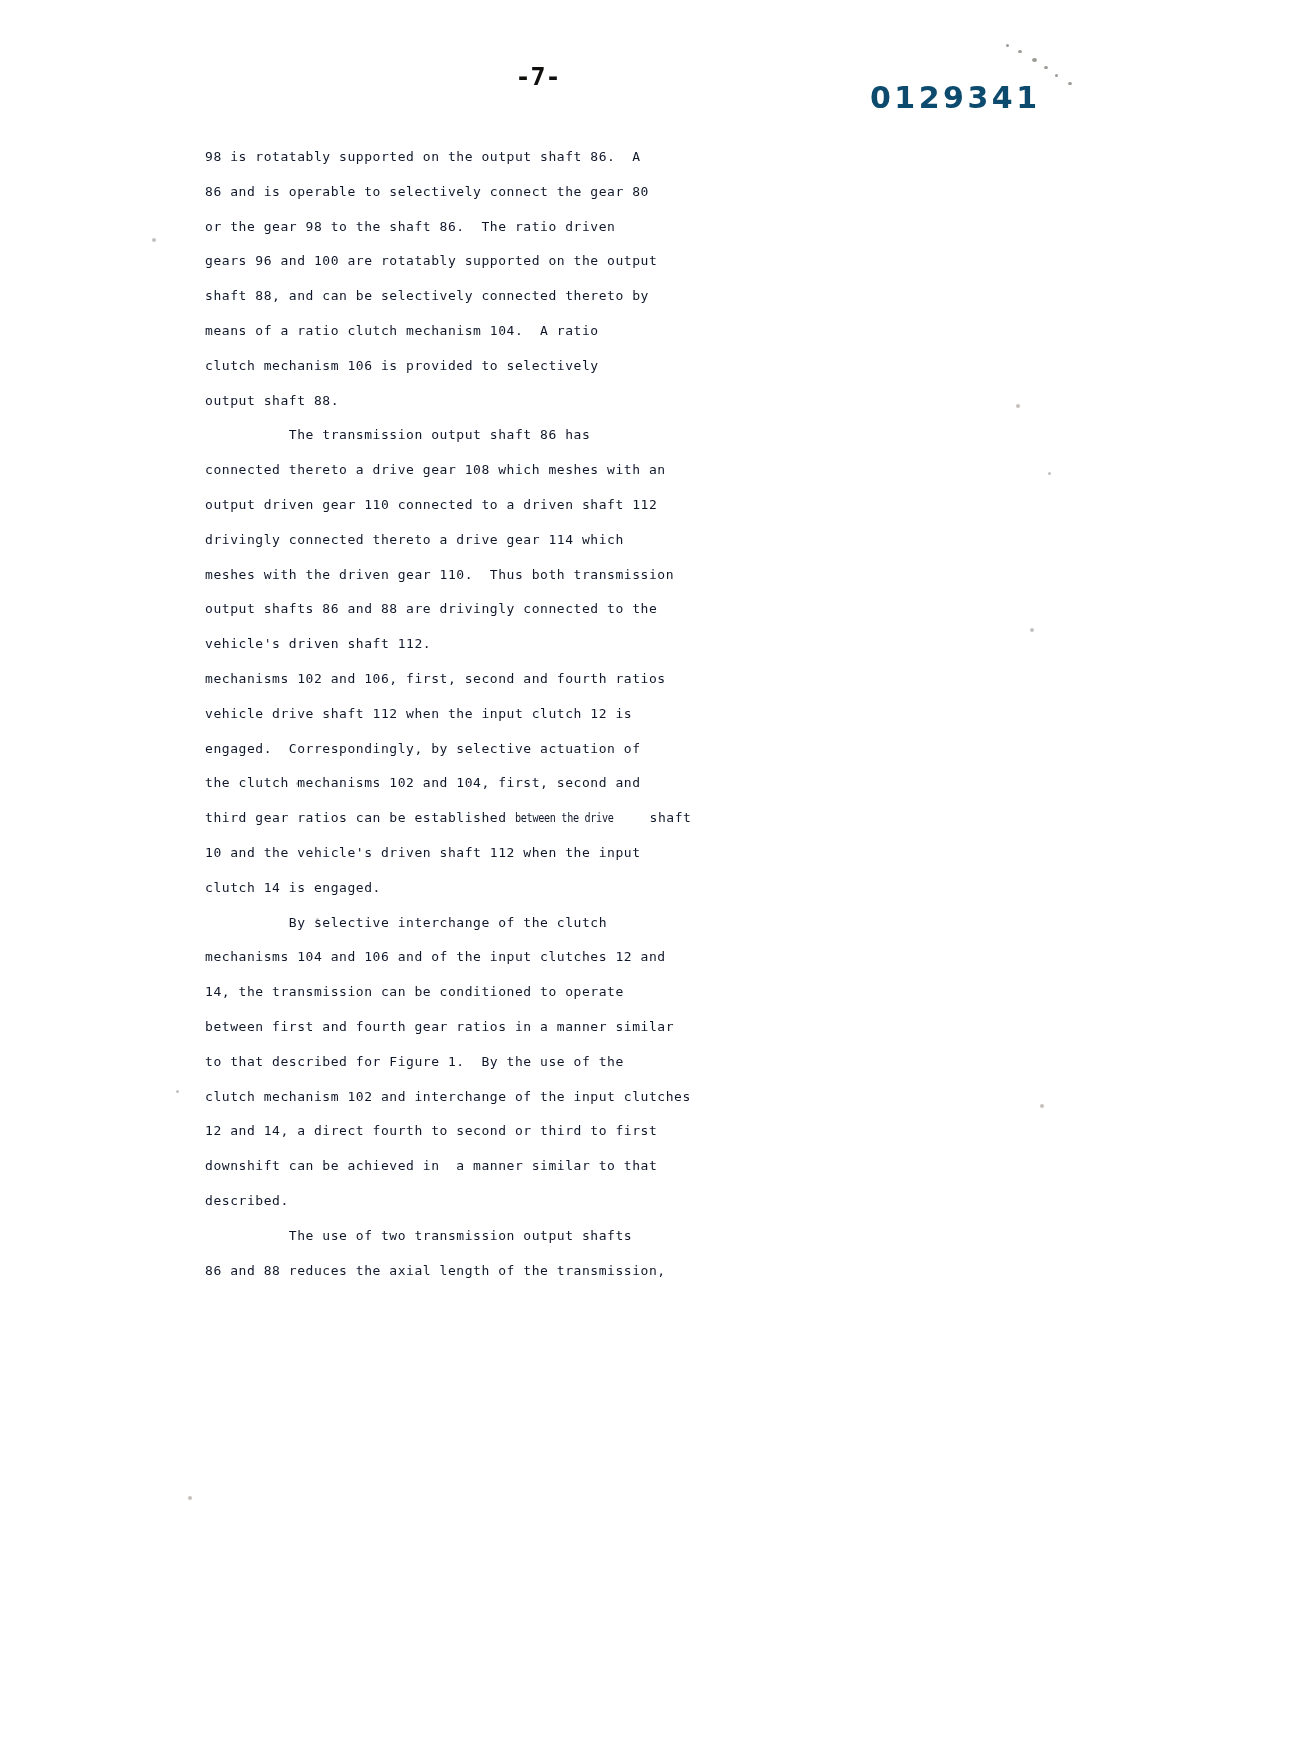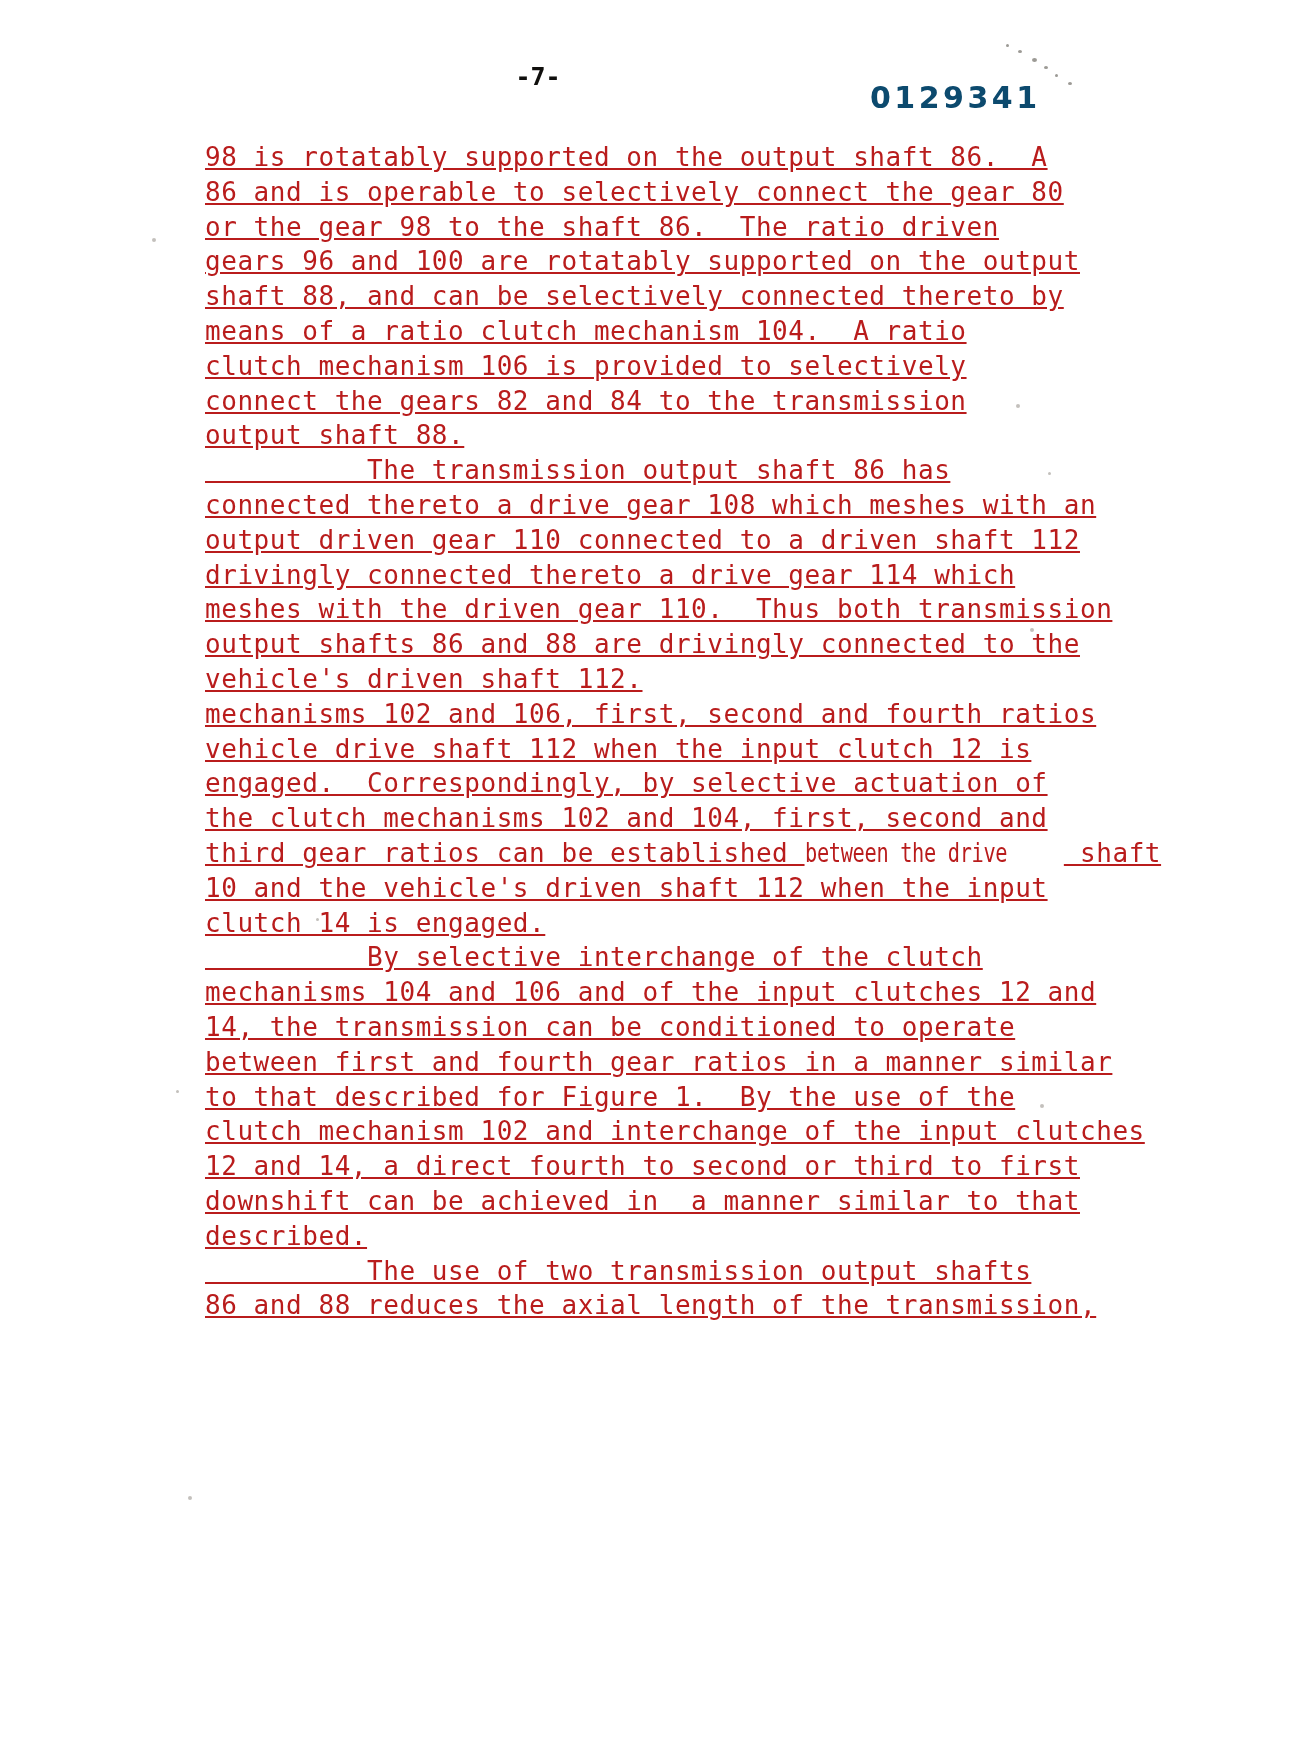--- a/index.html
+++ b/index.html
@@ -61,27 +61,26 @@
 
   
   .body-text {
     position: absolute;
     left: 205px;
     top: 140px;
     width: 800px;
   }
   .line {
     font-family: "DejaVu Sans Mono", "Liberation Mono", monospace;
-    font-size: 26px;
+    font-size: 13px;
     line-height: 34.8px;
-    color: #b91c1c;
+    color: #0f172a;
     white-space: pre;
     letter-spacing: 0.55px;
     height: 34.8px;
-    text-decoration: underline;
   }
   
   .squeeze {
     display: inline-block;
     transform: scaleX(0.78);
     transform-origin: left center;
     letter-spacing: -0.4px;
   }
 
   
@@ -120,21 +119,20 @@
   <div class="dust" style="left:316px;top:918px;width:3px;height:3px;"></div>
 
   <div class="body-text" id="body-text">
       <div class="line">98 is rotatably supported on the output shaft 86.  A</div>
       <div class="line">86 and is operable to selectively connect the gear 80</div>
       <div class="line">or the gear 98 to the shaft 86.  The ratio driven</div>
       <div class="line">gears 96 and 100 are rotatably supported on the output</div>
       <div class="line">shaft 88, and can be selectively connected thereto by</div>
       <div class="line">means of a ratio clutch mechanism 104.  A ratio</div>
       <div class="line">clutch mechanism 106 is provided to selectively</div>
-      <div class="line">connect the gears 82 and 84 to the transmission</div>
       <div class="line">output shaft 88.</div>
       <div class="line">          The transmission output shaft 86 has</div>
       <div class="line">connected thereto a drive gear 108 which meshes with an</div>
       <div class="line">output driven gear 110 connected to a driven shaft 112</div>
       <div class="line">drivingly connected thereto a drive gear 114 which</div>
       <div class="line">meshes with the driven gear 110.  Thus both transmission</div>
       <div class="line">output shafts 86 and 88 are drivingly connected to the</div>
       <div class="line">vehicle's driven shaft 112.</div>
       <div class="line">mechanisms 102 and 106, first, second and fourth ratios</div>
       <div class="line">vehicle drive shaft 112 when the input clutch 12 is</div>

